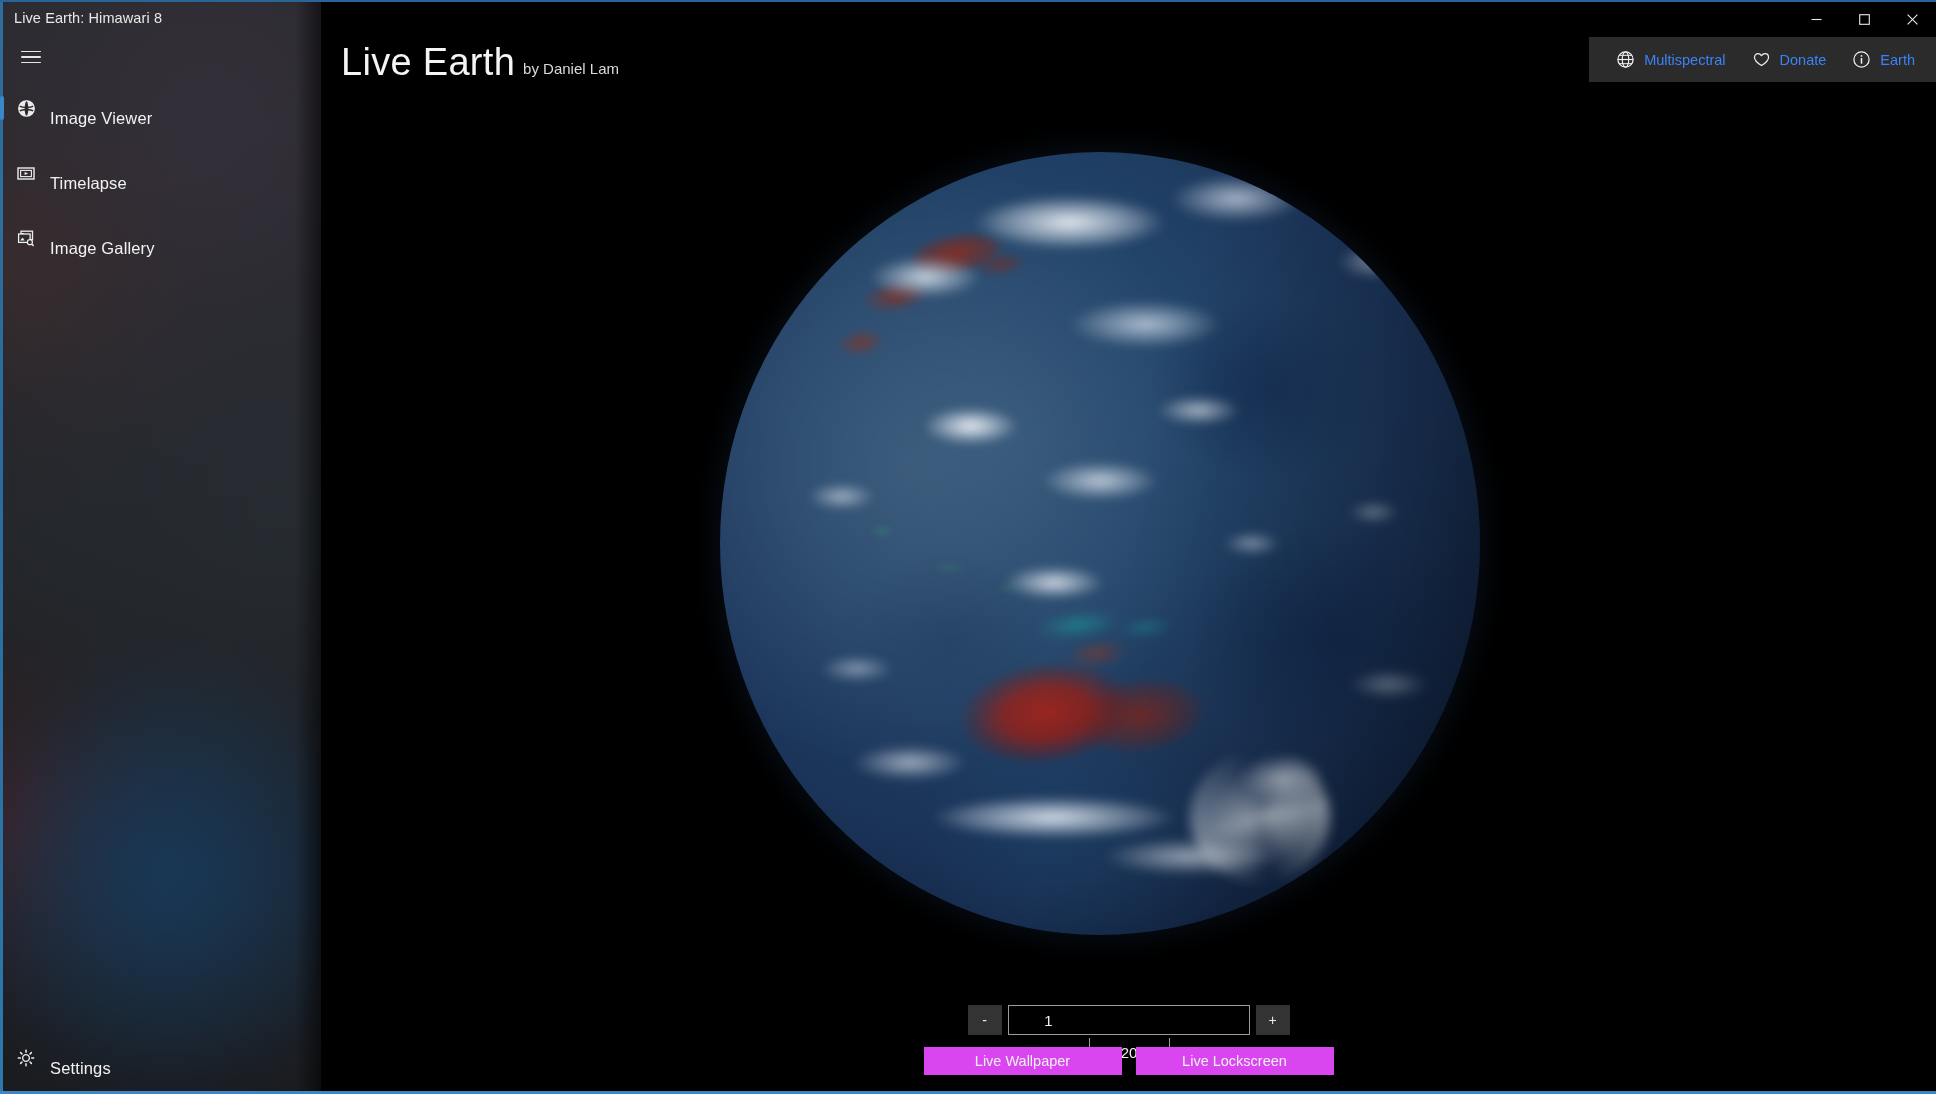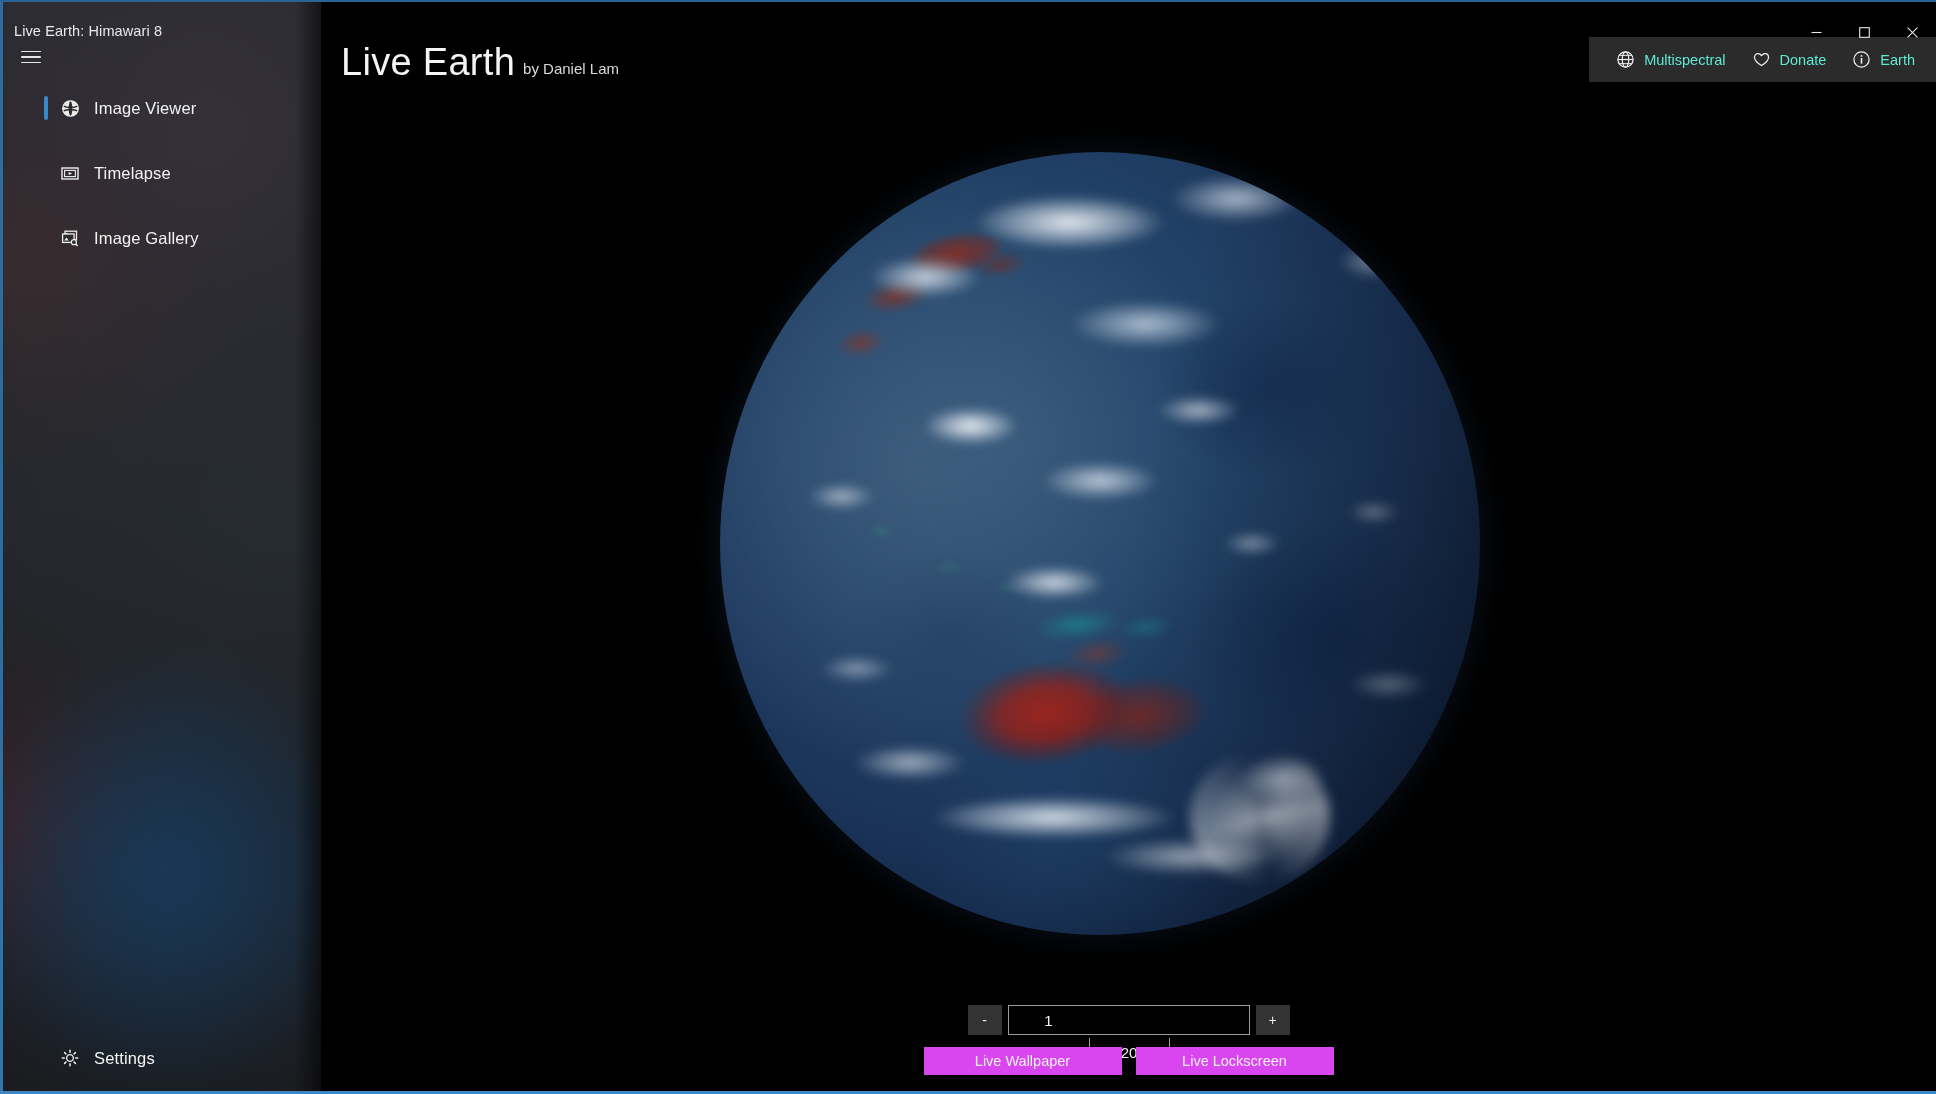--- a/index.html
+++ b/index.html
@@ -23,21 +23,21 @@
     background: #2a6496;
     z-index: 60;
   }
   .win-accent-bottom {
     position: absolute; left: 0; bottom: 0; width: 1936px; height: 3px;
     background: #3c87c4;
     z-index: 60;
   }
 
   .titlebar {
-    position: absolute; left: 0; top: 15px; width: 1936px; height: 33px;
+    position: absolute; left: 0; top: 2px; width: 1936px; height: 33px;
     z-index: 50;
   }
   .titlebar-text {
     position: absolute; left: 14px; top: 8px;
     font-size: 14.5px; color: #e8e8e8; letter-spacing: .1px;
     white-space: nowrap;
   }
   .win-buttons {
     position: absolute; right: 0; top: 1px; height: 32px;
     display: flex; align-items: stretch;
@@ -91,21 +91,21 @@
     background: #e6e6e6; border-radius: 1px;
   }
   .ham-lines i:nth-child(1) { top: 0; }
   .ham-lines i:nth-child(2) { top: 5.5px; }
   .ham-lines i:nth-child(3) { top: 11px; }
 
   .nav { position: absolute; left: 0; top: 88px; width: 321px; }
   .nav-item {
     position: relative;
     height: 40px; margin-bottom: 0;
-    display: flex; align-items: center; margin-left: 44px;
+    display: flex; align-items: flex-end;
   }
   .nav-item .sel-bar {
     position: absolute; left: 0; top: 8px;
     width: 3.5px; height: 24px; background: #3a88c8; border-radius: 2px;
     display: none;
   }
   .nav-item.selected .sel-bar { display: block; }
   .nav-ico {
     width: 48px; min-width: 48px; height: 40px;
     display: flex; align-items: center; justify-content: center;
@@ -139,21 +139,21 @@
   .commandbar {
     position: absolute; right: 0; top: 4px;
     height: 45px; background: #2b2b2b;
     display: flex; align-items: stretch;
     padding: 0 8px 0 14px;
     z-index: 20;
   }
   .cmd-item {
     display: flex; align-items: center; gap: 9px;
     padding: 0 13px; height: 45px;
-    color: #5eead4; font-size: 14.5px; white-space: nowrap;
+    color: #3b82f6; font-size: 14.5px; white-space: nowrap;
   }
   .cmd-ico { display: flex; align-items: center; justify-content: center; width: 19px; height: 19px; }
 
   
   .earth-wrap {
     position: absolute; left: 399px; top: 119px;
     width: 760px; height: 783px;
   }
   .earth {
     position: absolute; left: 0; top: 0; width: 760px; height: 783px;

